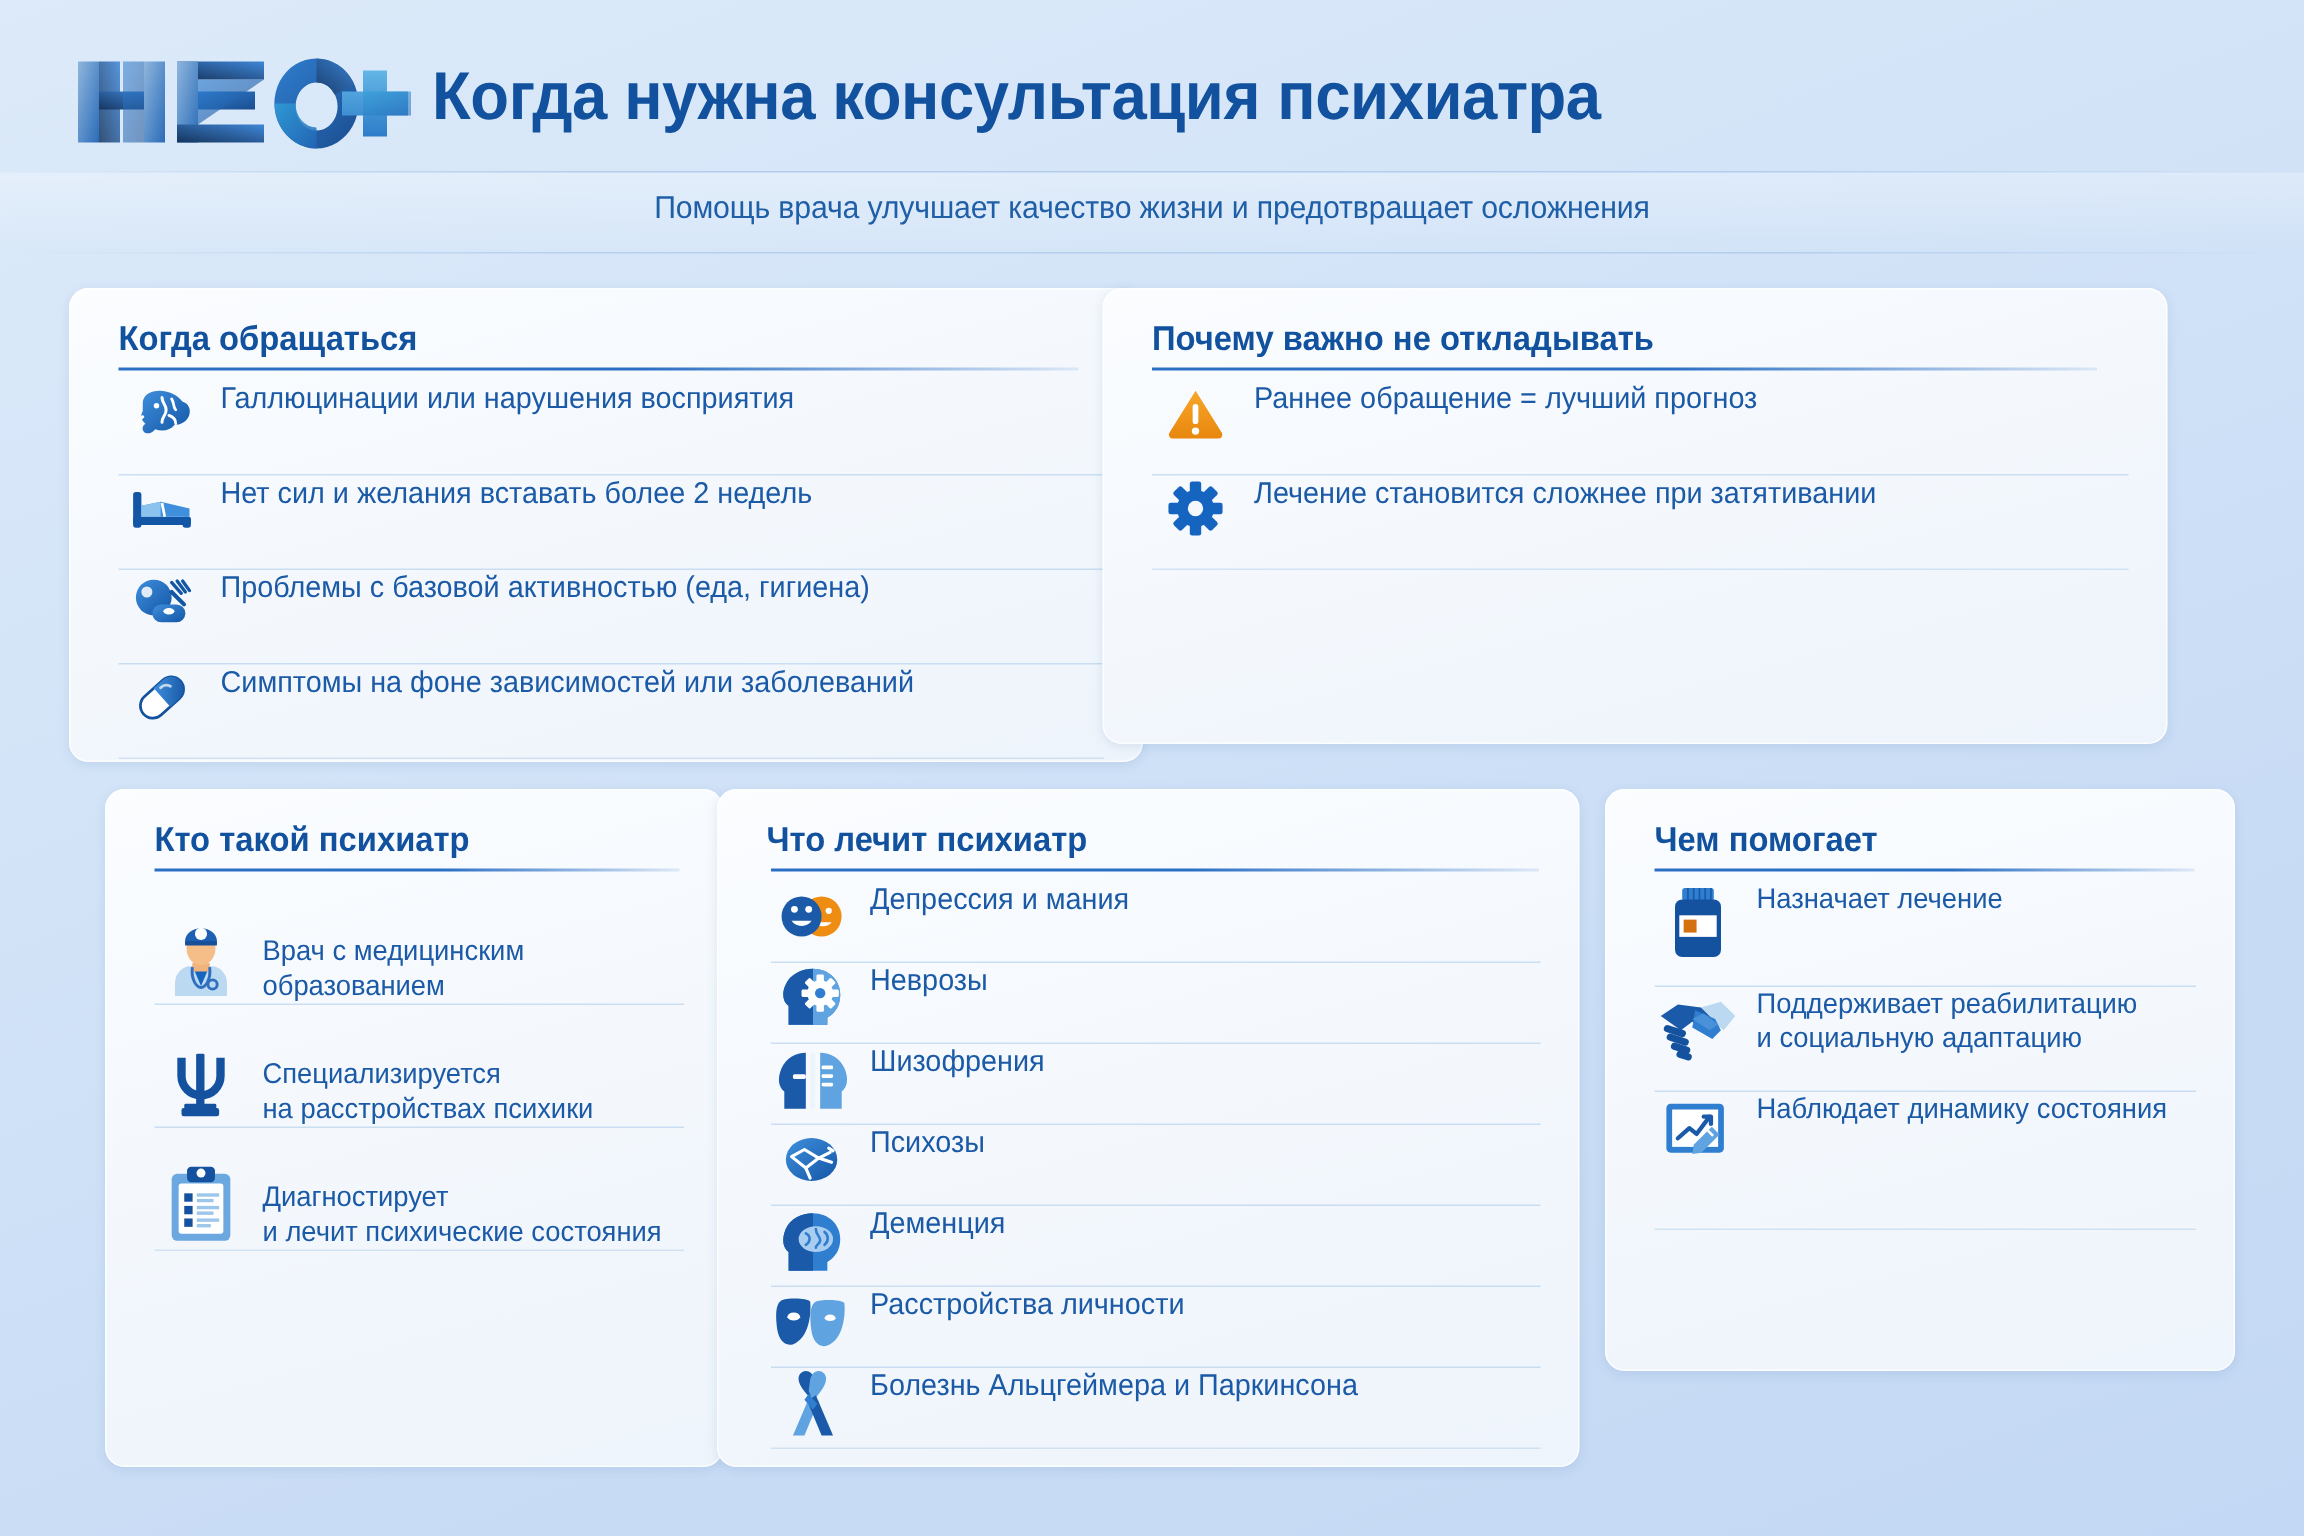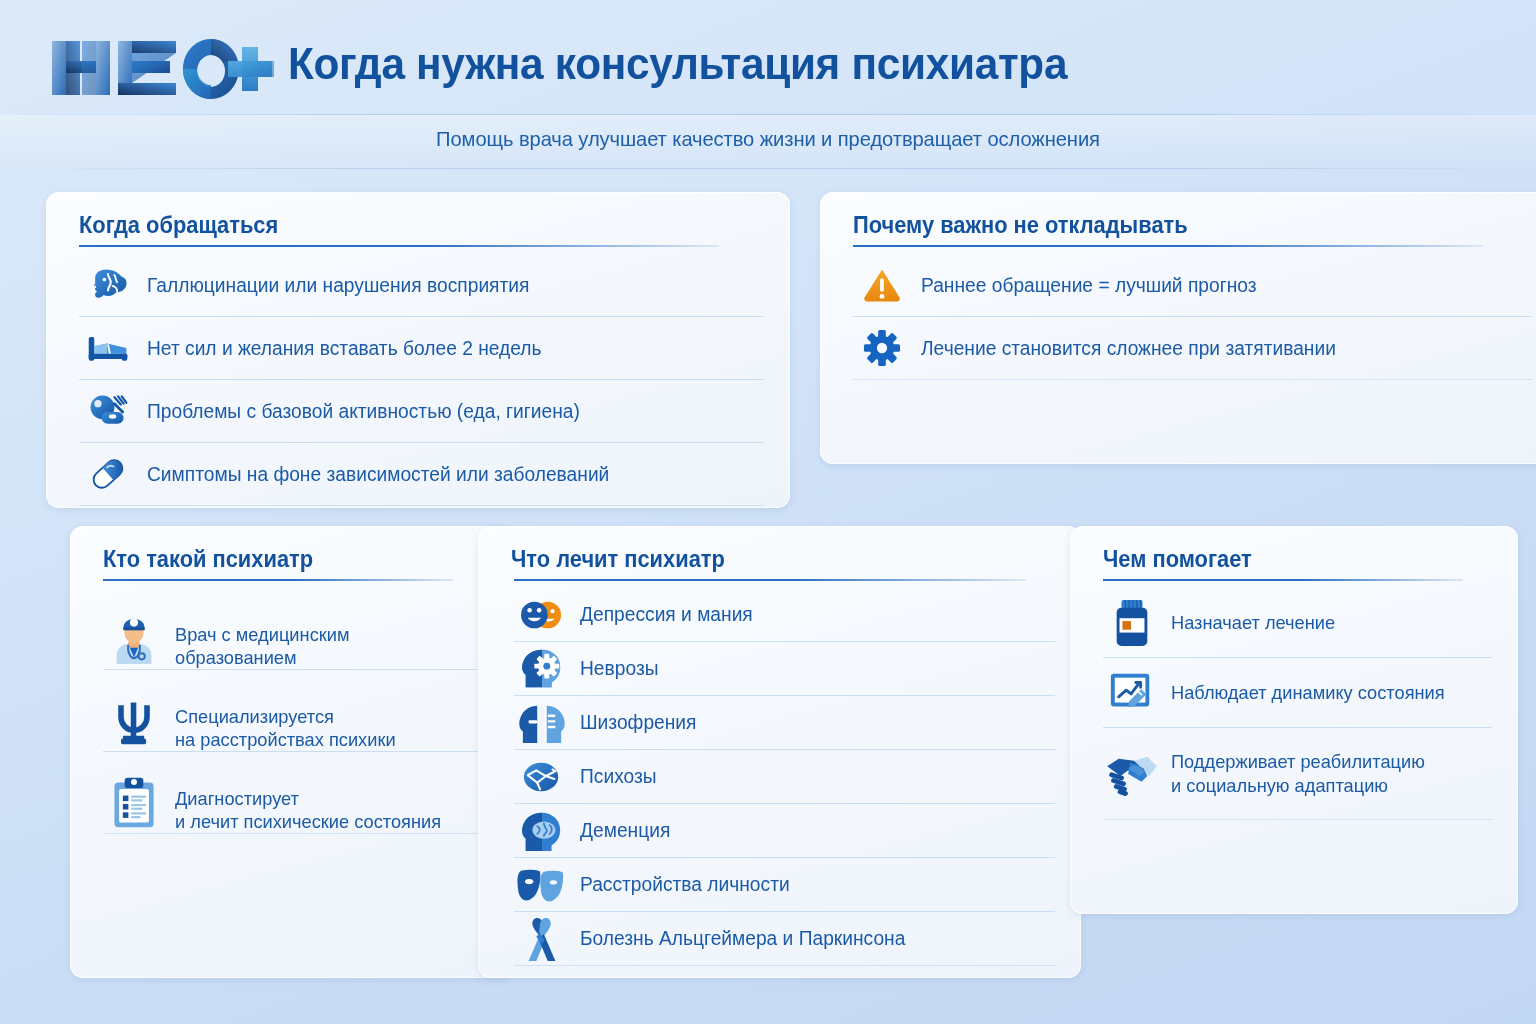--- a/index.html
+++ b/index.html
@@ -30,47 +30,46 @@
     font-size:21px;color:#1f5fa8;letter-spacing:-0.1px;
     transform:scaleX(.96);
   }
 
   
   .card{
     position:absolute;
     background:linear-gradient(165deg,#fbfdff 0%,#f4f8fd 45%,#eef4fb 100%);
     border-radius:13px;
     box-shadow:0 2px 7px rgba(90,130,180,.16), 0 0 0 1px rgba(255,255,255,.75) inset;
-    padding-left:28px;
   }
   .card-title{
     position:absolute;left:33px;top:20px;
     font-size:23px;font-weight:bold;color:#11519e;
     white-space:nowrap;transform:scaleX(.95);transform-origin:left center;
   }
   .card-rule{
     position:absolute;left:33px;top:53px;height:2px;
     background:linear-gradient(90deg,#2b6fc4 0%,#2b6fc4 55%,rgba(43,111,196,.12) 100%);
   }
   .items{position:absolute;left:33px;right:26px;top:62px;}
   .item{
-    position:relative;display:flex;align-items:center;
+    position:relative;display:flex;
     border-bottom:1px solid rgba(168,200,233,.55);
     box-sizing:border-box;
   }
   .item:last-child{border-bottom:1px solid rgba(168,200,233,.45);}
   .item-icon{flex:0 0 auto;display:flex;align-items:center;justify-content:center;}
   .item-label{
     color:#1b5aa6;white-space:pre-line;line-height:1.22;
     transform:scaleX(.96);transform-origin:left center;
   }
 
   
   #card-when      {left:46px;  top:192px; width:716px;  height:316px;}
-  #card-why       {left:820px; top:192px; width:710px;  height:272px;}
+  #card-why       {left:735px; top:192px; width:710px;  height:304px;}
   #card-who       {left:46px;  top:526px; width:412px;  height:452px;margin-left:24px;}
   #card-treats    {left:478px; top:526px; width:575px;  height:452px;}
   #card-helps     {left:1070px;top:526px; width:420px;  height:388px;}
 
   #card-when  .item,#card-why .item{height:63px;}
   #card-when  .item-icon,#card-why .item-icon{width:58px;height:44px;margin-right:10px;}
   #card-when  .item-label,#card-why .item-label{font-size:20px;}
 
   #card-who .item{height:82px;align-items:flex-end;}
   #card-who .item-icon{width:62px;height:60px;margin-right:10px;}
@@ -500,45 +499,45 @@
           <rect x="8" y="11" width="32" height="40" rx="5" fill="#14529f"></rect>
           <rect x="11" y="22" width="26" height="15" fill="#ffffff"></rect>
           <rect x="14" y="25" width="9" height="9" fill="#d4700e"></rect>
         </svg>
       </span>
       <span class="item-label">Назначает лечение</span>
     </div>
 
     <div class="item">
       <span class="item-icon">
-        <svg viewBox="0 0 52 48" width="50" height="46">
-          <rect x="4" y="4" width="40" height="34" rx="3" fill="#2f7ed0"></rect>
-          <rect x="8" y="8" width="32" height="26" fill="#ffffff"></rect>
-          <path d="M12 28 L20 21 L25 25 L34 13" stroke="#1a5aa8" stroke-width="3" fill="none" stroke-linecap="round" stroke-linejoin="round"></path>
-          <path d="M30 13 h5 v5" stroke="#1a5aa8" stroke-width="3" fill="none" stroke-linecap="round" stroke-linejoin="round"></path>
-          <path d="M44 20 l6 6 -14 14 -7 1 1 -7 Z" fill="#5fa3e0" transform="translate(-4,2) scale(.9)"></path>
-          <path d="M41 23 l4 4" stroke="#ffffff" stroke-width="2" transform="translate(-4,2) scale(.9)"></path>
-        </svg>
-      </span>
-      <span class="item-label">Наблюдает динамику состояния</span>
-    </div>
-
-    <div class="item">
-      <span class="item-icon">
         <svg viewBox="0 0 56 44" width="54" height="42">
           <path d="M30 8 l14 -4 l10 10 -8 10 -6 -5 -12 4 Z" fill="#bcd9f2"></path>
           <path d="M2 14 L14 6 l16 2 8 8 -4 6 -10 -4 -8 6 Z" fill="#1a5aa8"></path>
           <path d="M26 10 l14 6 4 8 -6 6 -14 -8 Z" fill="#2f7ed0"></path>
           <g fill="#14529f">
             <rect x="4" y="22" width="16" height="5" rx="2.5" transform="rotate(18 12 24)"></rect>
             <rect x="6" y="28" width="16" height="5" rx="2.5" transform="rotate(18 14 30)"></rect>
             <rect x="9" y="34" width="14" height="5" rx="2.5" transform="rotate(18 16 36)"></rect>
             <rect x="13" y="39" width="11" height="5" rx="2.5" transform="rotate(18 18 41)"></rect>
           </g>
           <path d="M24 16 l12 8 6 -4 -10 -8 Z" fill="#5fa3e0" opacity=".55"></path>
         </svg>
       </span>
       <span class="item-label">Поддерживает реабилитацию
 и социальную адаптацию</span>
     </div>
 
+    <div class="item">
+      <span class="item-icon">
+        <svg viewBox="0 0 52 48" width="50" height="46">
+          <rect x="4" y="4" width="40" height="34" rx="3" fill="#2f7ed0"></rect>
+          <rect x="8" y="8" width="32" height="26" fill="#ffffff"></rect>
+          <path d="M12 28 L20 21 L25 25 L34 13" stroke="#1a5aa8" stroke-width="3" fill="none" stroke-linecap="round" stroke-linejoin="round"></path>
+          <path d="M30 13 h5 v5" stroke="#1a5aa8" stroke-width="3" fill="none" stroke-linecap="round" stroke-linejoin="round"></path>
+          <path d="M44 20 l6 6 -14 14 -7 1 1 -7 Z" fill="#5fa3e0" transform="translate(-4,2) scale(.9)"></path>
+          <path d="M41 23 l4 4" stroke="#ffffff" stroke-width="2" transform="translate(-4,2) scale(.9)"></path>
+        </svg>
+      </span>
+      <span class="item-label">Наблюдает динамику состояния</span>
+    </div>
+
   </div>
 </div>
 
 </body></html>

